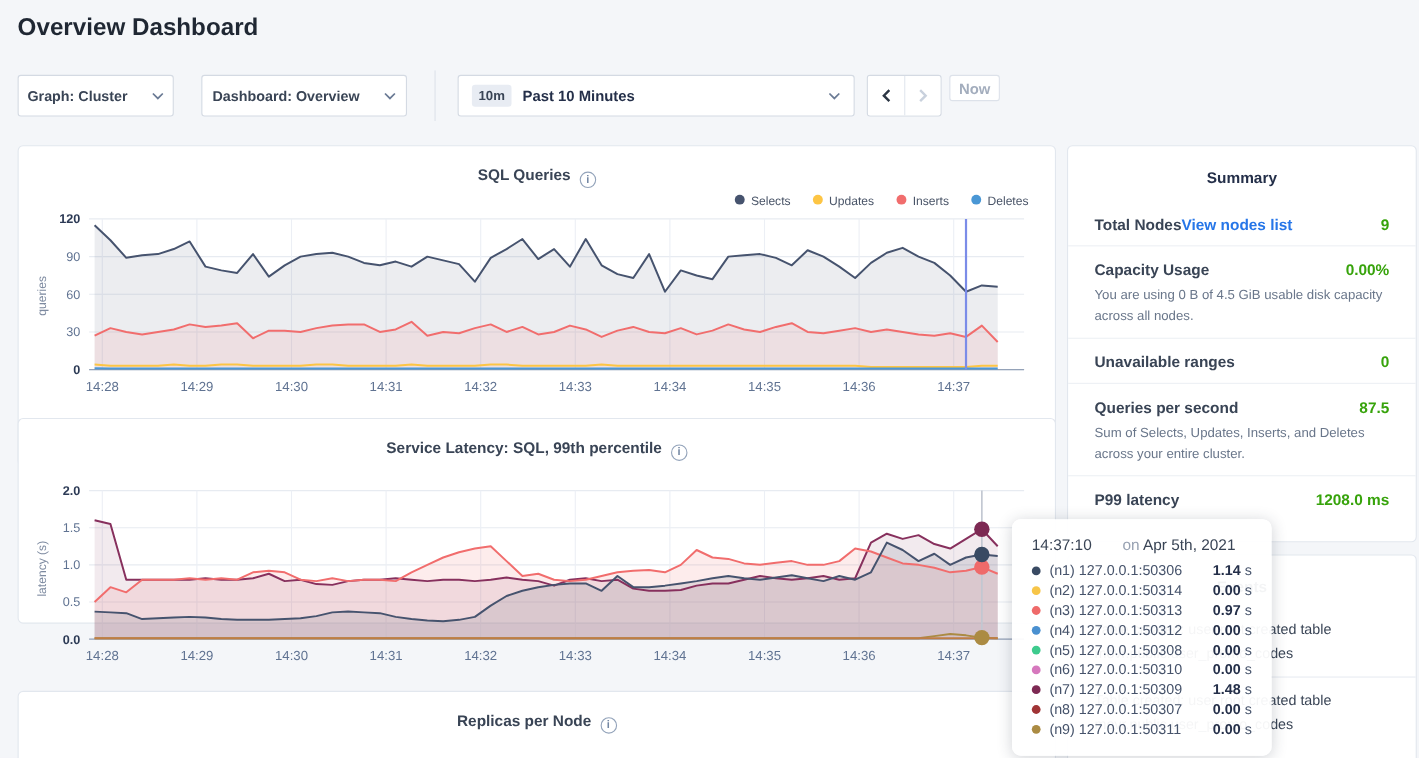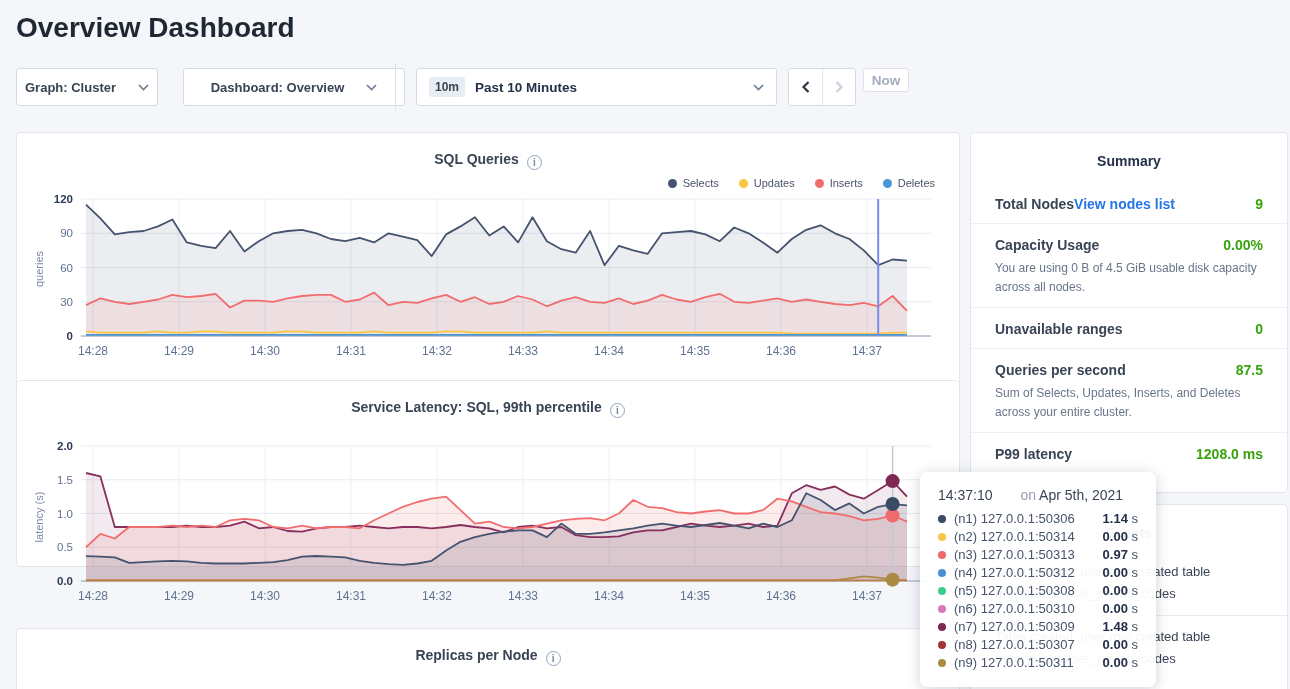--- a/index.html
+++ b/index.html
@@ -1,20 +1,20 @@
 <!DOCTYPE html>
 <html><head>
 <meta charset="utf-8">
 <style>
   * { margin:0; padding:0; box-sizing:border-box; }
   html,body { width:1290px; height:689px; overflow:hidden; }
   body { background:#f4f6f9; font-family:"Liberation Sans", sans-serif; color:#394455; position:relative; }
   .page { position:relative; width:1290px; height:689px; }
 
-  .page-title { position:absolute; left:16px; top:12px; font-size:28px; font-weight:600; color:#1f2733; }
+  .page-title { position:absolute; left:16px; top:12px; font-size:22px; font-weight:600; color:#1f2733; }
 
   
   .ctl-btn { position:absolute; top:68px; height:38px; background:#fff; border:1px solid #d4dae3; border-radius:3px;
              display:flex; align-items:center; justify-content:center; gap:22px; font-family:inherit;
              font-size:13px; font-weight:700; color:#394455; cursor:pointer; }
   .vdivider { position:absolute; left:395px; top:64px; width:1px; height:46px; background:#dde2ea; }
   .time-box { position:absolute; left:416px; top:68px; width:361px; height:38px; background:#fff; border:1px solid #d4dae3;
               border-radius:3px; display:flex; align-items:center; padding:0 12px; gap:10px; cursor:pointer; font-family:inherit; }
   .time-badge { background:#e8ecf3; border-radius:3px; padding:3px 6px; font-size:12px; font-weight:700; color:#394455; }
   .time-label { font-size:13.5px; font-weight:700; color:#242f49; }
@@ -28,21 +28,21 @@
   
   .panel { position:absolute; background:#fff; border:1px solid #e2e7ee; border-radius:5px; }
   .chart-panel { left:16px; width:944px; }
   #panel-sql { top:132px; height:292px; }
   #panel-latency { top:380px; height:187px; }
   #panel-replicas { top:628px; height:200px; }
   .chart-title-row { position:absolute; top:18px; left:0; width:100%; text-align:center; font-size:14px; font-weight:700; color:#394455; }
   .info-icon { display:inline-flex; align-items:center; justify-content:center; width:15px; height:15px; margin-left:8px;
                border:1px solid #93a3ba; border-radius:50%; color:#7487a3; font-size:10px; font-weight:700; vertical-align:-2px; cursor:pointer; }
   .legend { position:absolute; top:44px; right:24px; display:flex; gap:20px; }
-  .legend-item { display:flex; align-items:center; gap:6px; font-size:11px; color:#4a5568; cursor:pointer; }
+  .legend-item { display:flex; gap:6px; font-size:11px; color:#4a5568; cursor:pointer; }
   .dot { width:9px; height:9px; border-radius:50%; display:inline-block; flex:0 0 auto; }
   .ylab { position:absolute; left:-38px; top:130px; width:120px; text-align:center; transform:rotate(-90deg); font-size:11px; color:#7d8aa0; }
   .chart-svg { position:absolute; left:0; top:56px; }
 
   
   #panel-summary { left:970px; top:132px; width:318px; height:361px; }
   .panel-h { text-align:center; font-size:14px; font-weight:700; color:#242f49; padding-top:20px; }
   .sum-row { padding:13px 24px 11px 24px; border-top:1px solid #edf0f4; }
   .sum-row.first { border-top:none; margin-top:14px; }
   .sum-line { display:flex; align-items:baseline; }
@@ -71,21 +71,21 @@
 <div class="page">
 
   <h1 class="page-title">Overview Dashboard</h1>
 
   <button class="ctl-btn" style="left:16px;width:142px;">
     <span>Graph: Cluster</span>
     <svg class="chev" width="11" height="7">
         <polyline points="1,1 5.5,5.5 10,1" fill="none" stroke="#6b7b95" stroke-width="1.6"></polyline>
       </svg>
   </button>
-  <button class="ctl-btn" style="left:183px;width:222px;">
+  <button class="ctl-btn" style="left:183px;width:187px;">
     <span>Dashboard: Overview</span>
     <svg class="chev" width="11" height="7">
         <polyline points="1,1 5.5,5.5 10,1" fill="none" stroke="#6b7b95" stroke-width="1.6"></polyline>
       </svg>
   </button>
   <div class="vdivider"></div>
   <button class="time-box">
     <span class="time-badge">10m</span>
     <span class="time-label">Past 10 Minutes</span>
     <svg class="chev" width="11" height="7">

